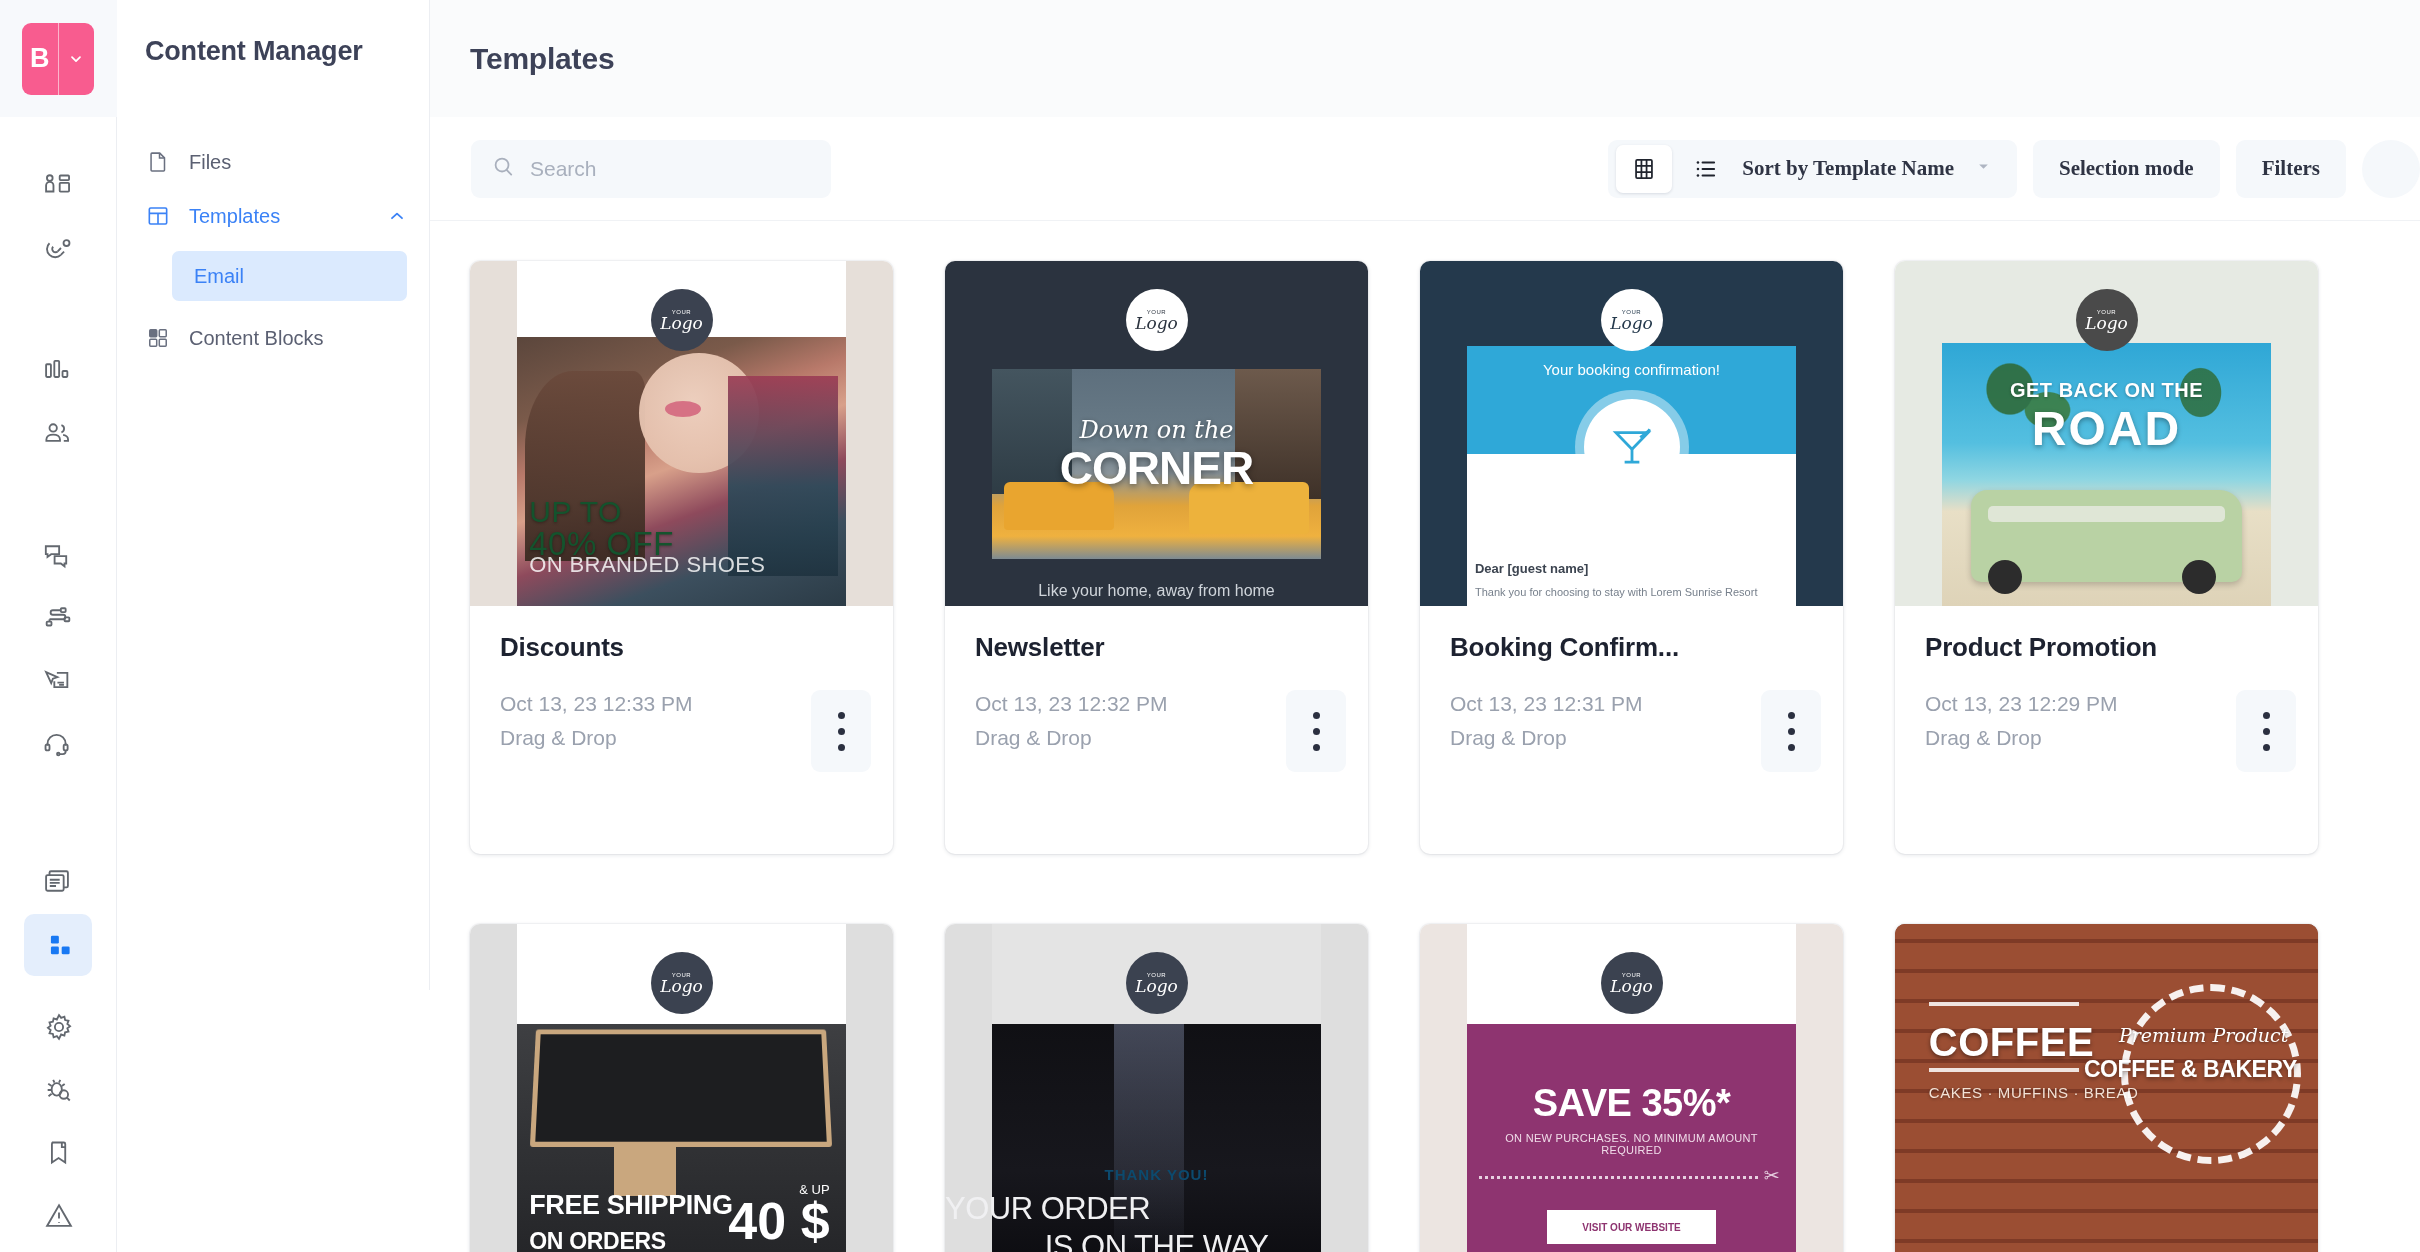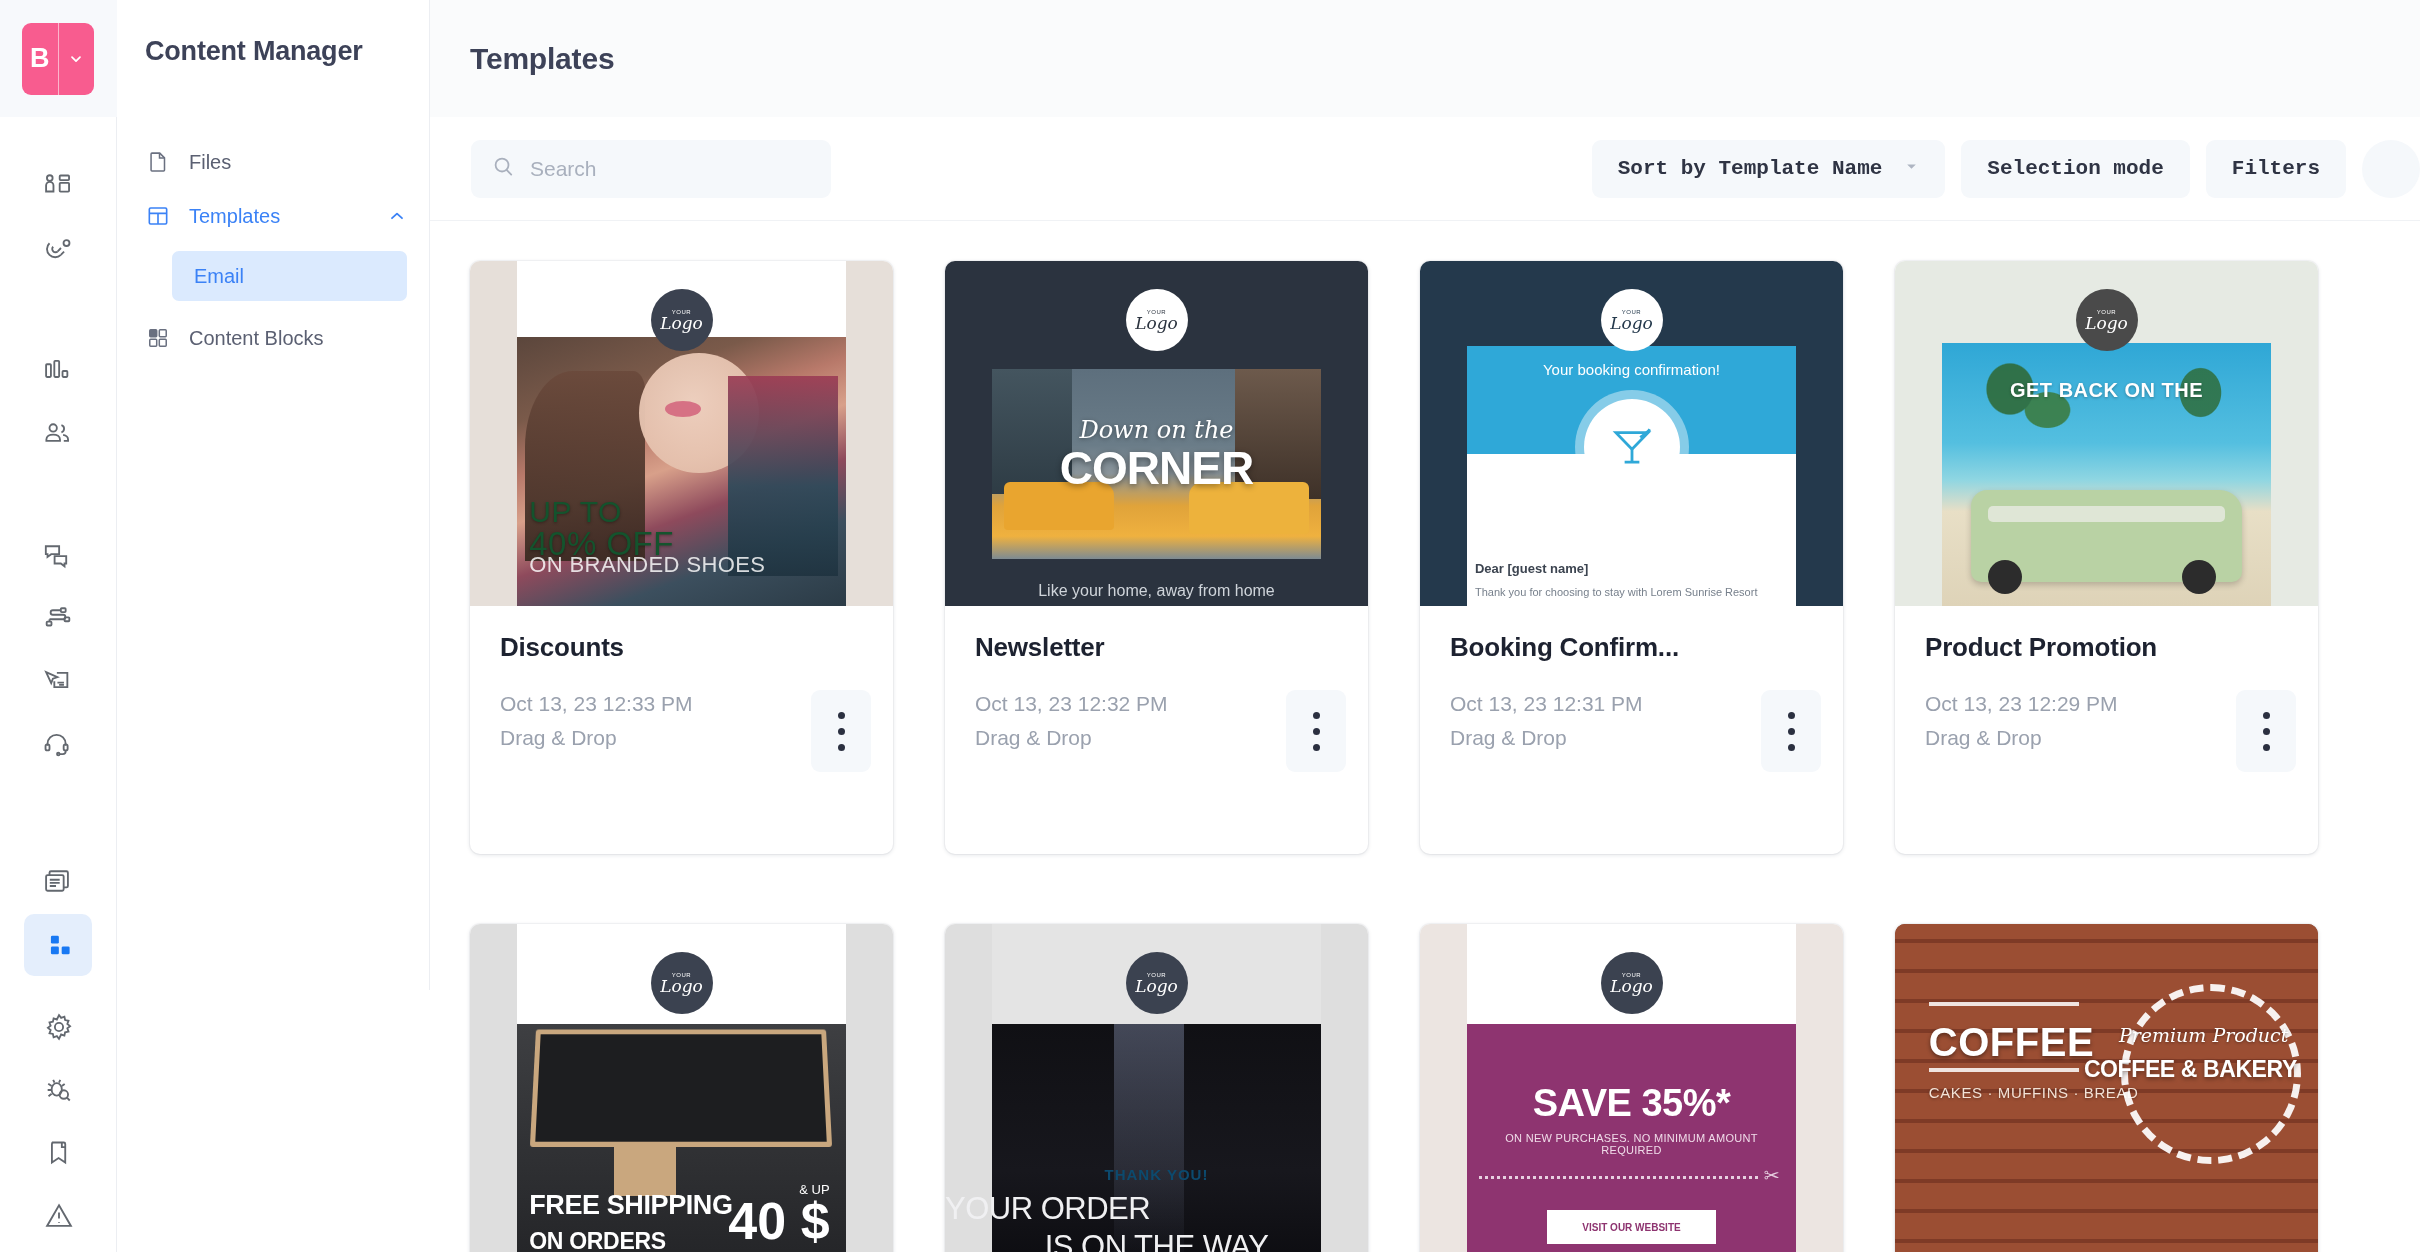--- a/index.html
+++ b/index.html
@@ -120,21 +120,21 @@
   .vt-btn { width: 56px; height: 48px; border-radius: 7px; display:flex; align-items:center; justify-content:center; cursor:pointer; }
   .vt-btn.on { background: #ffffff; box-shadow: 0 1px 3px rgba(20,30,60,.13); }
 
   .tb-right { position: absolute; right: 0px; display: flex; align-items: center; gap: 16px; }
   .pill {
     height: 58px; background: #f5f8fb; border-radius: 9px;
     display: flex; align-items: center; gap: 22px;
     padding: 0 26px; cursor: pointer;
     font-size: 21px; font-weight: bold; color: #2f3444;
     white-space: nowrap; border: none;
-    font-family: Liberation Mono, monospace;
+    font-family: Liberation Serif, serif;
   }
   .pill .caret { color: #aeb5c2; font-size: 14px; }
   .round-btn {
     width: 58px; height: 58px; border-radius: 50%;
     background: #f5f8fb; cursor: pointer; flex: 0 0 58px;
   }
 
   
   .gridwrap { padding: 40px 0 0 40px; height: 1031px; overflow: hidden; position: relative; }
   .cardrow { display: flex; gap: 52px; margin-bottom: 70px; }
@@ -515,20 +515,21 @@
               <div style="position:absolute;left:13%;top:86px;width:150px;height:140px;background:
                    radial-gradient(ellipse at 40% 30%,#2f6b3a 0 18%,transparent 19%),
                    radial-gradient(ellipse at 65% 45%,#3b7d44 0 16%,transparent 17%);opacity:.9"></div>
               <div style="position:absolute;right:14%;top:86px;width:130px;height:130px;background:
                    radial-gradient(ellipse at 55% 35%,#2e6d3b 0 20%,transparent 21%);opacity:.85"></div>
               <div style="position:absolute;left:18%;right:18%;bottom:24px;height:92px;background:#b9d2a4;border-radius:16px 22px 10px 10px;box-shadow:0 3px 6px rgba(0,0,0,.2)"></div>
               <div style="position:absolute;left:22%;right:22%;bottom:84px;height:16px;background:#dfe6d6;border-radius:5px"></div>
               <div style="position:absolute;left:22%;bottom:12px;width:34px;height:34px;border-radius:50%;background:#2c2c2c"></div>
               <div style="position:absolute;right:24%;bottom:12px;width:34px;height:34px;border-radius:50%;background:#2c2c2c"></div>
               <div style="position:absolute;left:0;right:0;top:118px;text-align:center;color:#fff;font-size:20px;font-weight:bold;letter-spacing:.5px;text-shadow:0 1px 3px rgba(0,0,0,.3)">GET BACK ON THE</div>
+              <div style="position:absolute;left:0;right:0;top:140px;text-align:center;color:#fff;font-size:48px;font-weight:bold;letter-spacing:2px;text-shadow:0 2px 5px rgba(0,0,0,.35)">ROAD</div>
             </div>
             <div class="logo-badge" style="background:#4a4a4a;color:#fff">
               <span class="lg-top">YOUR</span>
               <span class="lg-main">Logo</span>
             </div>
           </div>
           <div class="cardbody">
             <div class="cardname">Product Promotion</div>
             <div class="cardmeta">Oct 13, 23 12:29 PM</div>
             <div class="cardmeta">Drag &amp; Drop</div>

